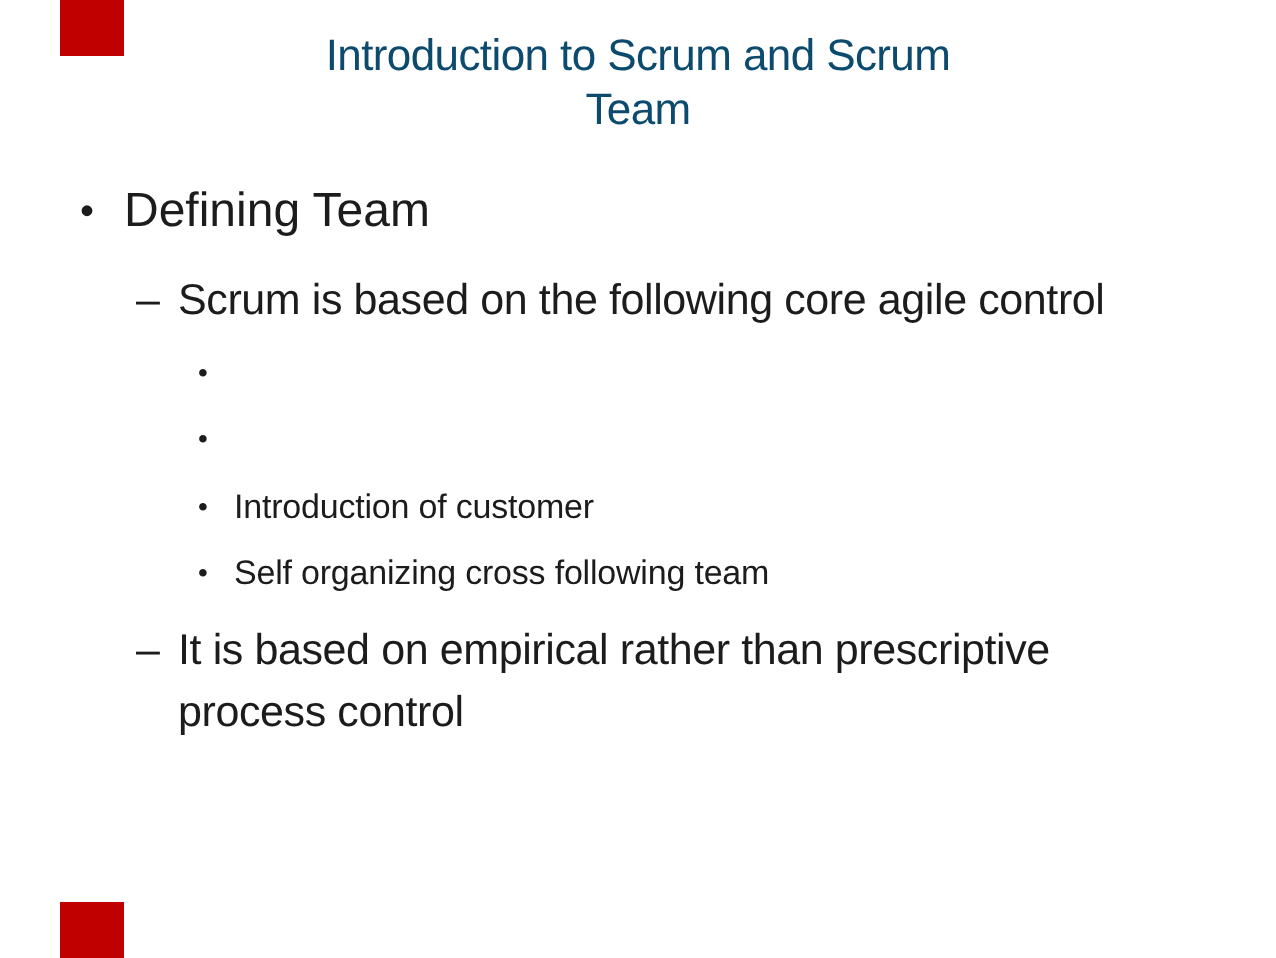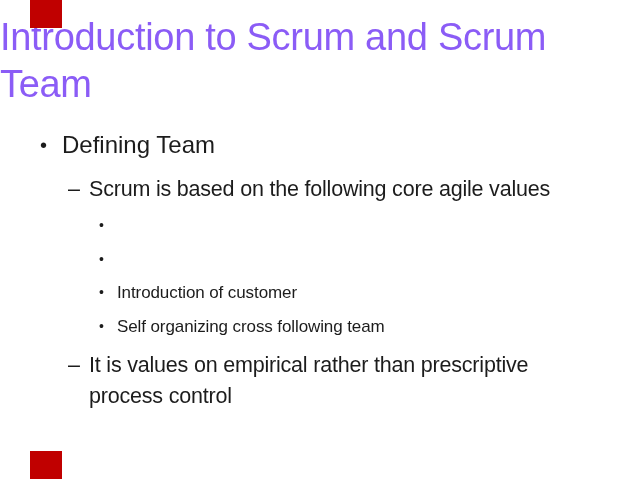--- a/index.html
+++ b/index.html
@@ -20,24 +20,24 @@
     position: absolute;
     left: 30px;
     width: 32px;
     height: 28px;
   }
   .accent-bar.top { top: 0; }
   .accent-bar.bottom { bottom: 0; }
 
   .title-block {
     padding-top: 14px;
-    text-align: left;
-    font-size: 38px;
+    text-align: center;
+    font-size: 22px;
     line-height: 1.24;
-    color: #8b5cf6;
+    color: #0c4a6e;
     letter-spacing: -0.3px;
   }
 
   .content {
     margin-top: 23px;
   }
 
   .bullet-row {
     display: flex;
     align-items: flex-start;
@@ -107,21 +107,21 @@
 
   <div class="content">
 
     <div class="bullet-row level1">
       <span class="marker">•</span>
       <span class="text-wrap">Defining Team</span>
     </div>
 
     <div class="bullet-row level2">
       <span class="marker">–</span>
-      <span class="text-wrap">Scrum is based on the following core agile values</span>
+      <span class="text-wrap">Scrum is based on the following core agile control</span>
     </div>
 
     <div class="level3-group">
       <div class="bullet-row level3">
         <span class="marker">•</span>
       </div>
       <div class="bullet-row level3">
         <span class="marker">•</span>
       </div>
       <div class="bullet-row level3">
@@ -129,17 +129,17 @@
         <span class="text-wrap">Introduction of customer</span>
       </div>
       <div class="bullet-row level3">
         <span class="marker">•</span>
         <span class="text-wrap">Self organizing cross following team</span>
       </div>
     </div>
 
     <div class="bullet-row level2" style="margin-top:10px;">
       <span class="marker">–</span>
-      <span class="text-wrap">It is values on empirical rather than prescriptive process control</span>
+      <span class="text-wrap">It is based on empirical rather than prescriptive process control</span>
     </div>
 
   </div>
 </div>
 
 </body></html>

